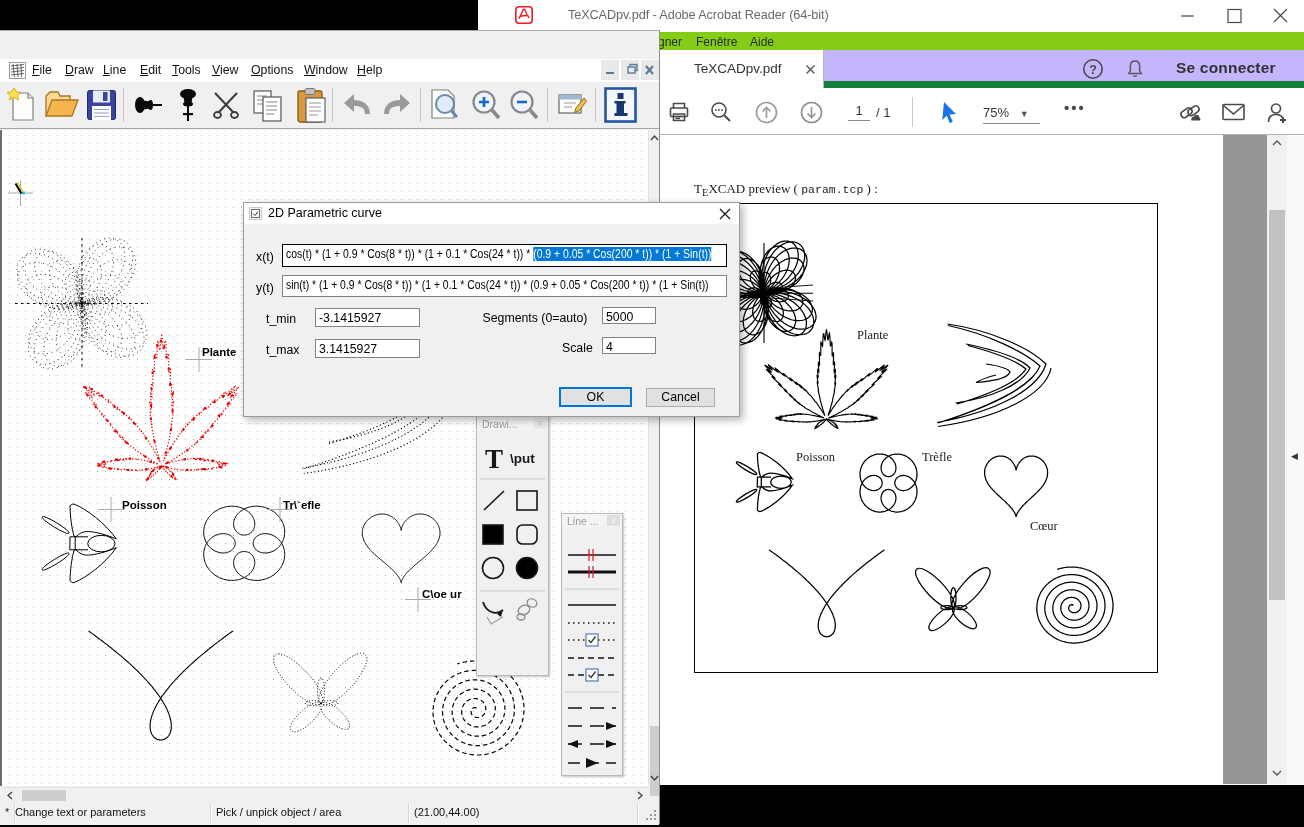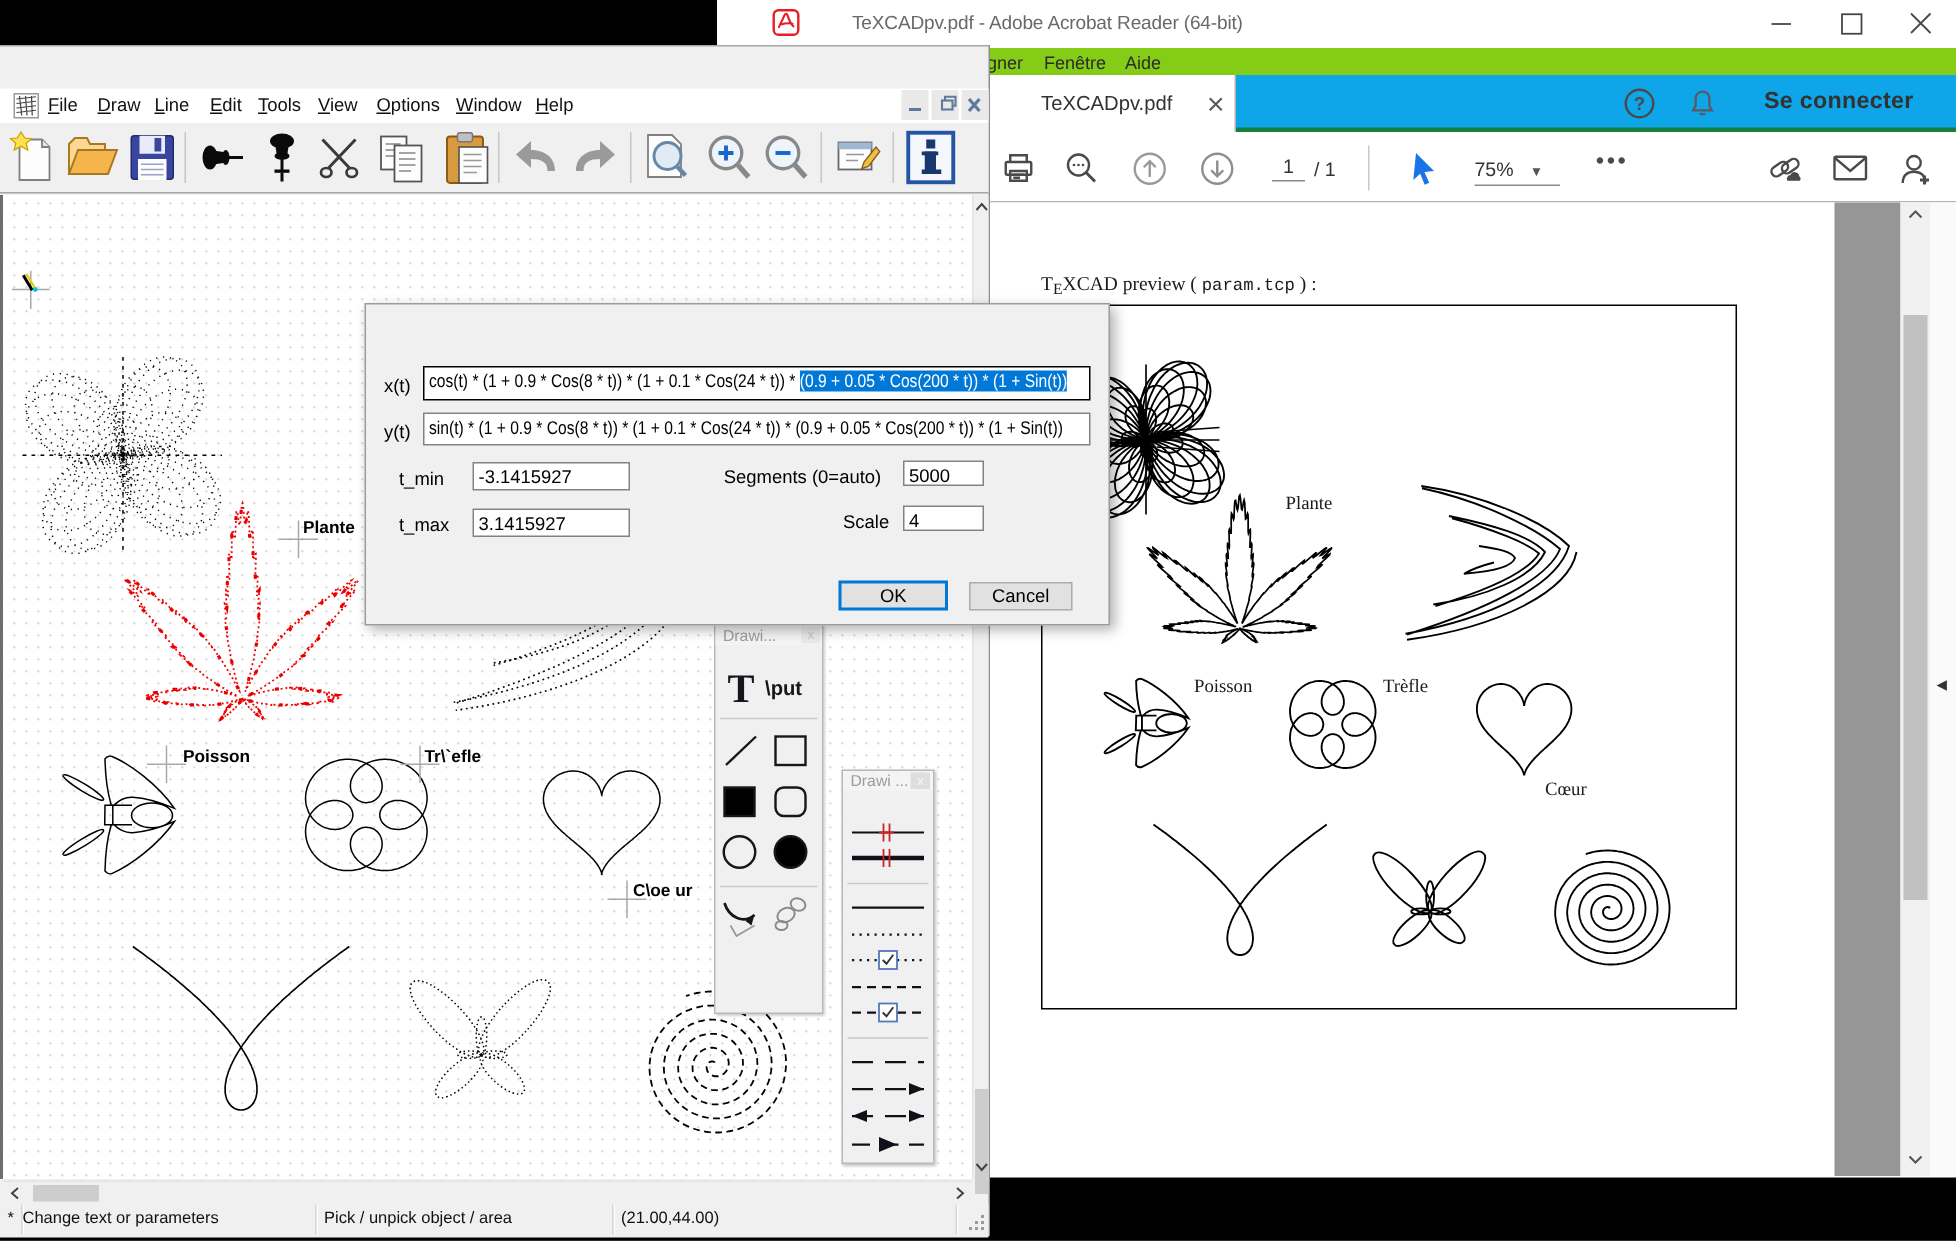--- a/index.html
+++ b/index.html
@@ -3,21 +3,21 @@
 <style>
 *{margin:0;padding:0;box-sizing:border-box}
 html,body{width:1304px;height:827px;overflow:hidden;background:#000;font-family:"Liberation Sans",sans-serif}
 .abs{position:absolute}
 #stage{position:relative;width:1304px;height:827px;background:#000}
 
 #adobe{left:478px;top:0;width:826px;height:785px;background:#fff}
 #atitle{left:0;top:0;width:826px;height:32px;background:#fff}
 #atitle .t{left:90px;top:8px;font-size:12.7px;color:#696969;letter-spacing:-0.1px}
 #amenu{left:0;top:32px;width:826px;height:18px;background:#84cc16;font-size:12px;color:#2b2b2b}
-#atabs{left:0;top:50px;width:826px;height:38px;background:#0ea5e9;border-bottom:3px solid #15803d}
+#atabs{left:0;top:50px;width:826px;height:38px;background:#c4b5fd;border-bottom:7px solid #15803d}
 #atab{left:0;top:0;width:346px;height:38px;background:#fff;border-right:1px solid #b4b4b4}
 #atoolbar{left:0;top:89px;width:826px;height:46px;background:#fff;border-bottom:1px solid #b3b3b3}
 #adoc{left:0;top:135px;width:826px;height:649px;background:#fff}
 #adocgray{left:745px;top:0;width:44px;height:649px;background:#969696}
 #avsb{left:789px;top:0;width:20px;height:649px;background:#f1f1f1}
 #avsb .thumb{left:2px;top:75px;width:16px;height:390px;background:#c1c1c1}
 #apanel{left:809px;top:0;width:17px;height:649px;background:#fafafa}
 .ico{stroke:#4a4a4a;fill:none;stroke-width:1.6}
 
 #tex{left:0;top:30px;width:660px;height:794px;background:#f0f0f0;border-top:1px solid #a8a8a8;border-right:1px solid #8e8e8e}
@@ -404,21 +404,21 @@
         <ellipse cx="47" cy="180" rx="6" ry="4.5" transform="rotate(-25 47 180)"></ellipse>
         <ellipse cx="55" cy="173" rx="5" ry="4" transform="rotate(20 55 173)"></ellipse>
         <ellipse cx="44" cy="187" rx="4" ry="3"></ellipse>
       </g>
     </g>
   </svg>
 </div>
 
 <div class="pal abs" id="linepal" style="left:561px;top:513px;width:62px;height:263px">
   <div class="ptitle">
-        <span style="position:absolute;left:5px;top:1px">Drawi ...</span>
+        <span style="position:absolute;left:5px;top:1px">Line ...</span>
         <div class="pclose" style="right:2px;top:1px;background:#dedede;color:#f8f8f8">x</div>
       </div>
   <svg class="abs" style="left:0;top:13px" width="60" height="248" viewBox="0 0 60 248">
     <g stroke="#101018" fill="none">
       <line x1="6" y1="28" x2="54" y2="28" stroke-width="1.4"></line>
       <g stroke="#cc2222" stroke-width="1.2">
             <path d="M27 22 L27 34 M31 22 L31 34 M24 28 L34 28"></path>
           </g>
       <line x1="6" y1="45" x2="54" y2="45" stroke-width="3"></line>
       <g stroke="#cc2222" stroke-width="1.2">
@@ -440,20 +440,31 @@
       <path d="M44 195 L54 199 L44 203 Z" fill="#101018" stroke="none"></path>
       <line x1="6" y1="217" x2="54" y2="217" stroke-width="1.5" stroke-dasharray="14 8"></line>
       <path d="M16 213 L6 217 L16 221 Z M44 213 L54 217 L44 221 Z" fill="#101018" stroke="none"></path>
       <line x1="6" y1="236" x2="54" y2="236" stroke-width="1.5" stroke-dasharray="12 7"></line>
       <path d="M24 231 L36 236 L24 241 Z" fill="#101018" stroke="none"></path>
     </g>
   </svg>
 </div>
 
 <div id="dlg" class="abs">
+  <div class="dtitle">
+    <svg class="abs" style="left:5px;top:4px" width="13" height="13" viewBox="0 0 13 13">
+      <rect x="0.5" y="0.5" width="12" height="12" fill="#f0f0f0" stroke="#9a9a9a" stroke-dasharray="1 1"></rect>
+      <rect x="2.5" y="2.5" width="8" height="8" fill="#fff" stroke="#707070"></rect>
+      <path d="M4 6.5 L6 8.5 L9 4.5" stroke="#333" fill="none"></path>
+    </svg>
+    <div class="abs" style="left:24px;top:3px;font-size:12.5px">2D Parametric curve</div>
+    <svg class="abs" style="left:475px;top:5px" width="12" height="12" viewBox="0 0 12 12">
+          <path d="M1 1 L11 11 M11 1 L1 11" stroke="#1a1a1a" stroke-width="1.3" fill="none"></path>
+        </svg>
+  </div>
   <div class="abs" style="left:12px;top:47px">x(t)</div>
   <div class="fld" style="left:38px;top:41px;width:445px;height:23px;border:1px solid #000000">
     <div class="formula" id="fx">cos(t) * (1 + 0.9 * Cos(8 * t)) * (1 + 0.1 * Cos(24 * t)) * <span class="sel">(0.9 + 0.05 * Cos(200 * t)) * (1 + Sin(t))</span></div>
   </div>
   <div class="abs" style="left:12px;top:78px">y(t)</div>
   <div class="fld" style="left:38px;top:72px;width:445px;height:22px">
     <div class="formula" id="fy">sin(t) * (1 + 0.9 * Cos(8 * t)) * (1 + 0.1 * Cos(24 * t)) * (0.9 + 0.05 * Cos(200 * t)) * (1 + Sin(t))</div>
   </div>
   <div class="abs" style="left:22px;top:109px">t_min</div>
   <div class="fld" style="left:71px;top:105px;width:105px;height:19px">

